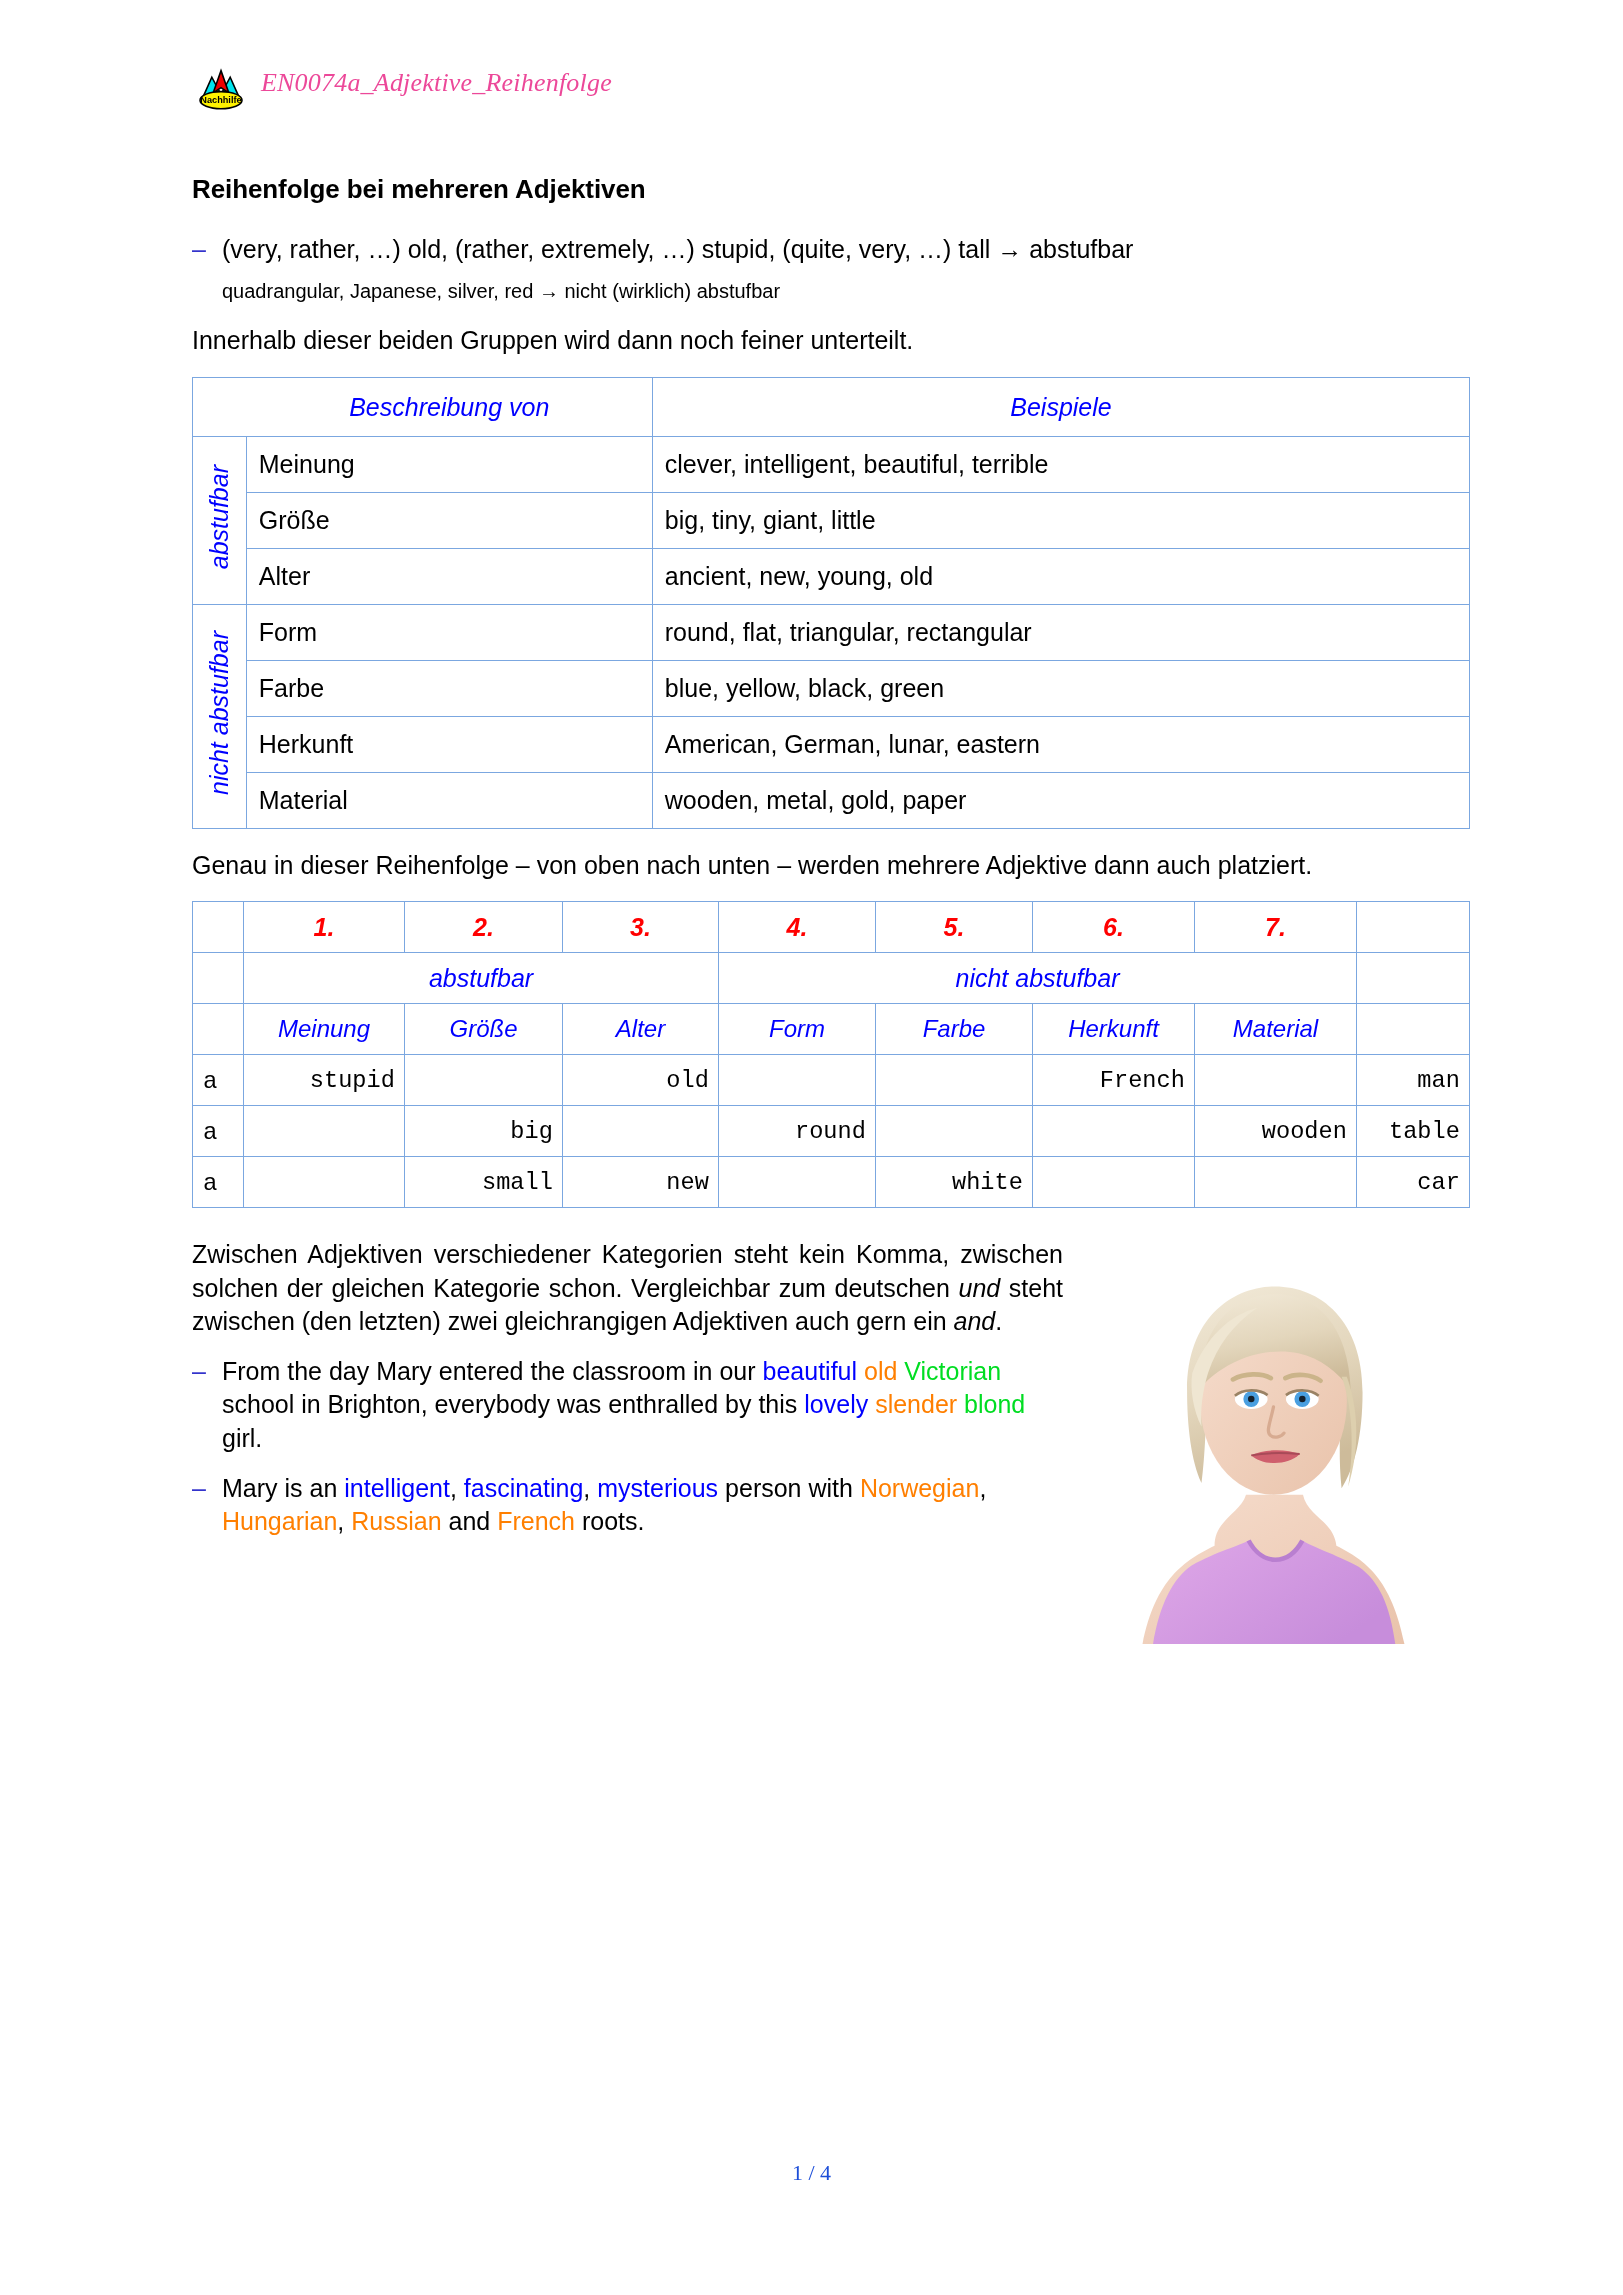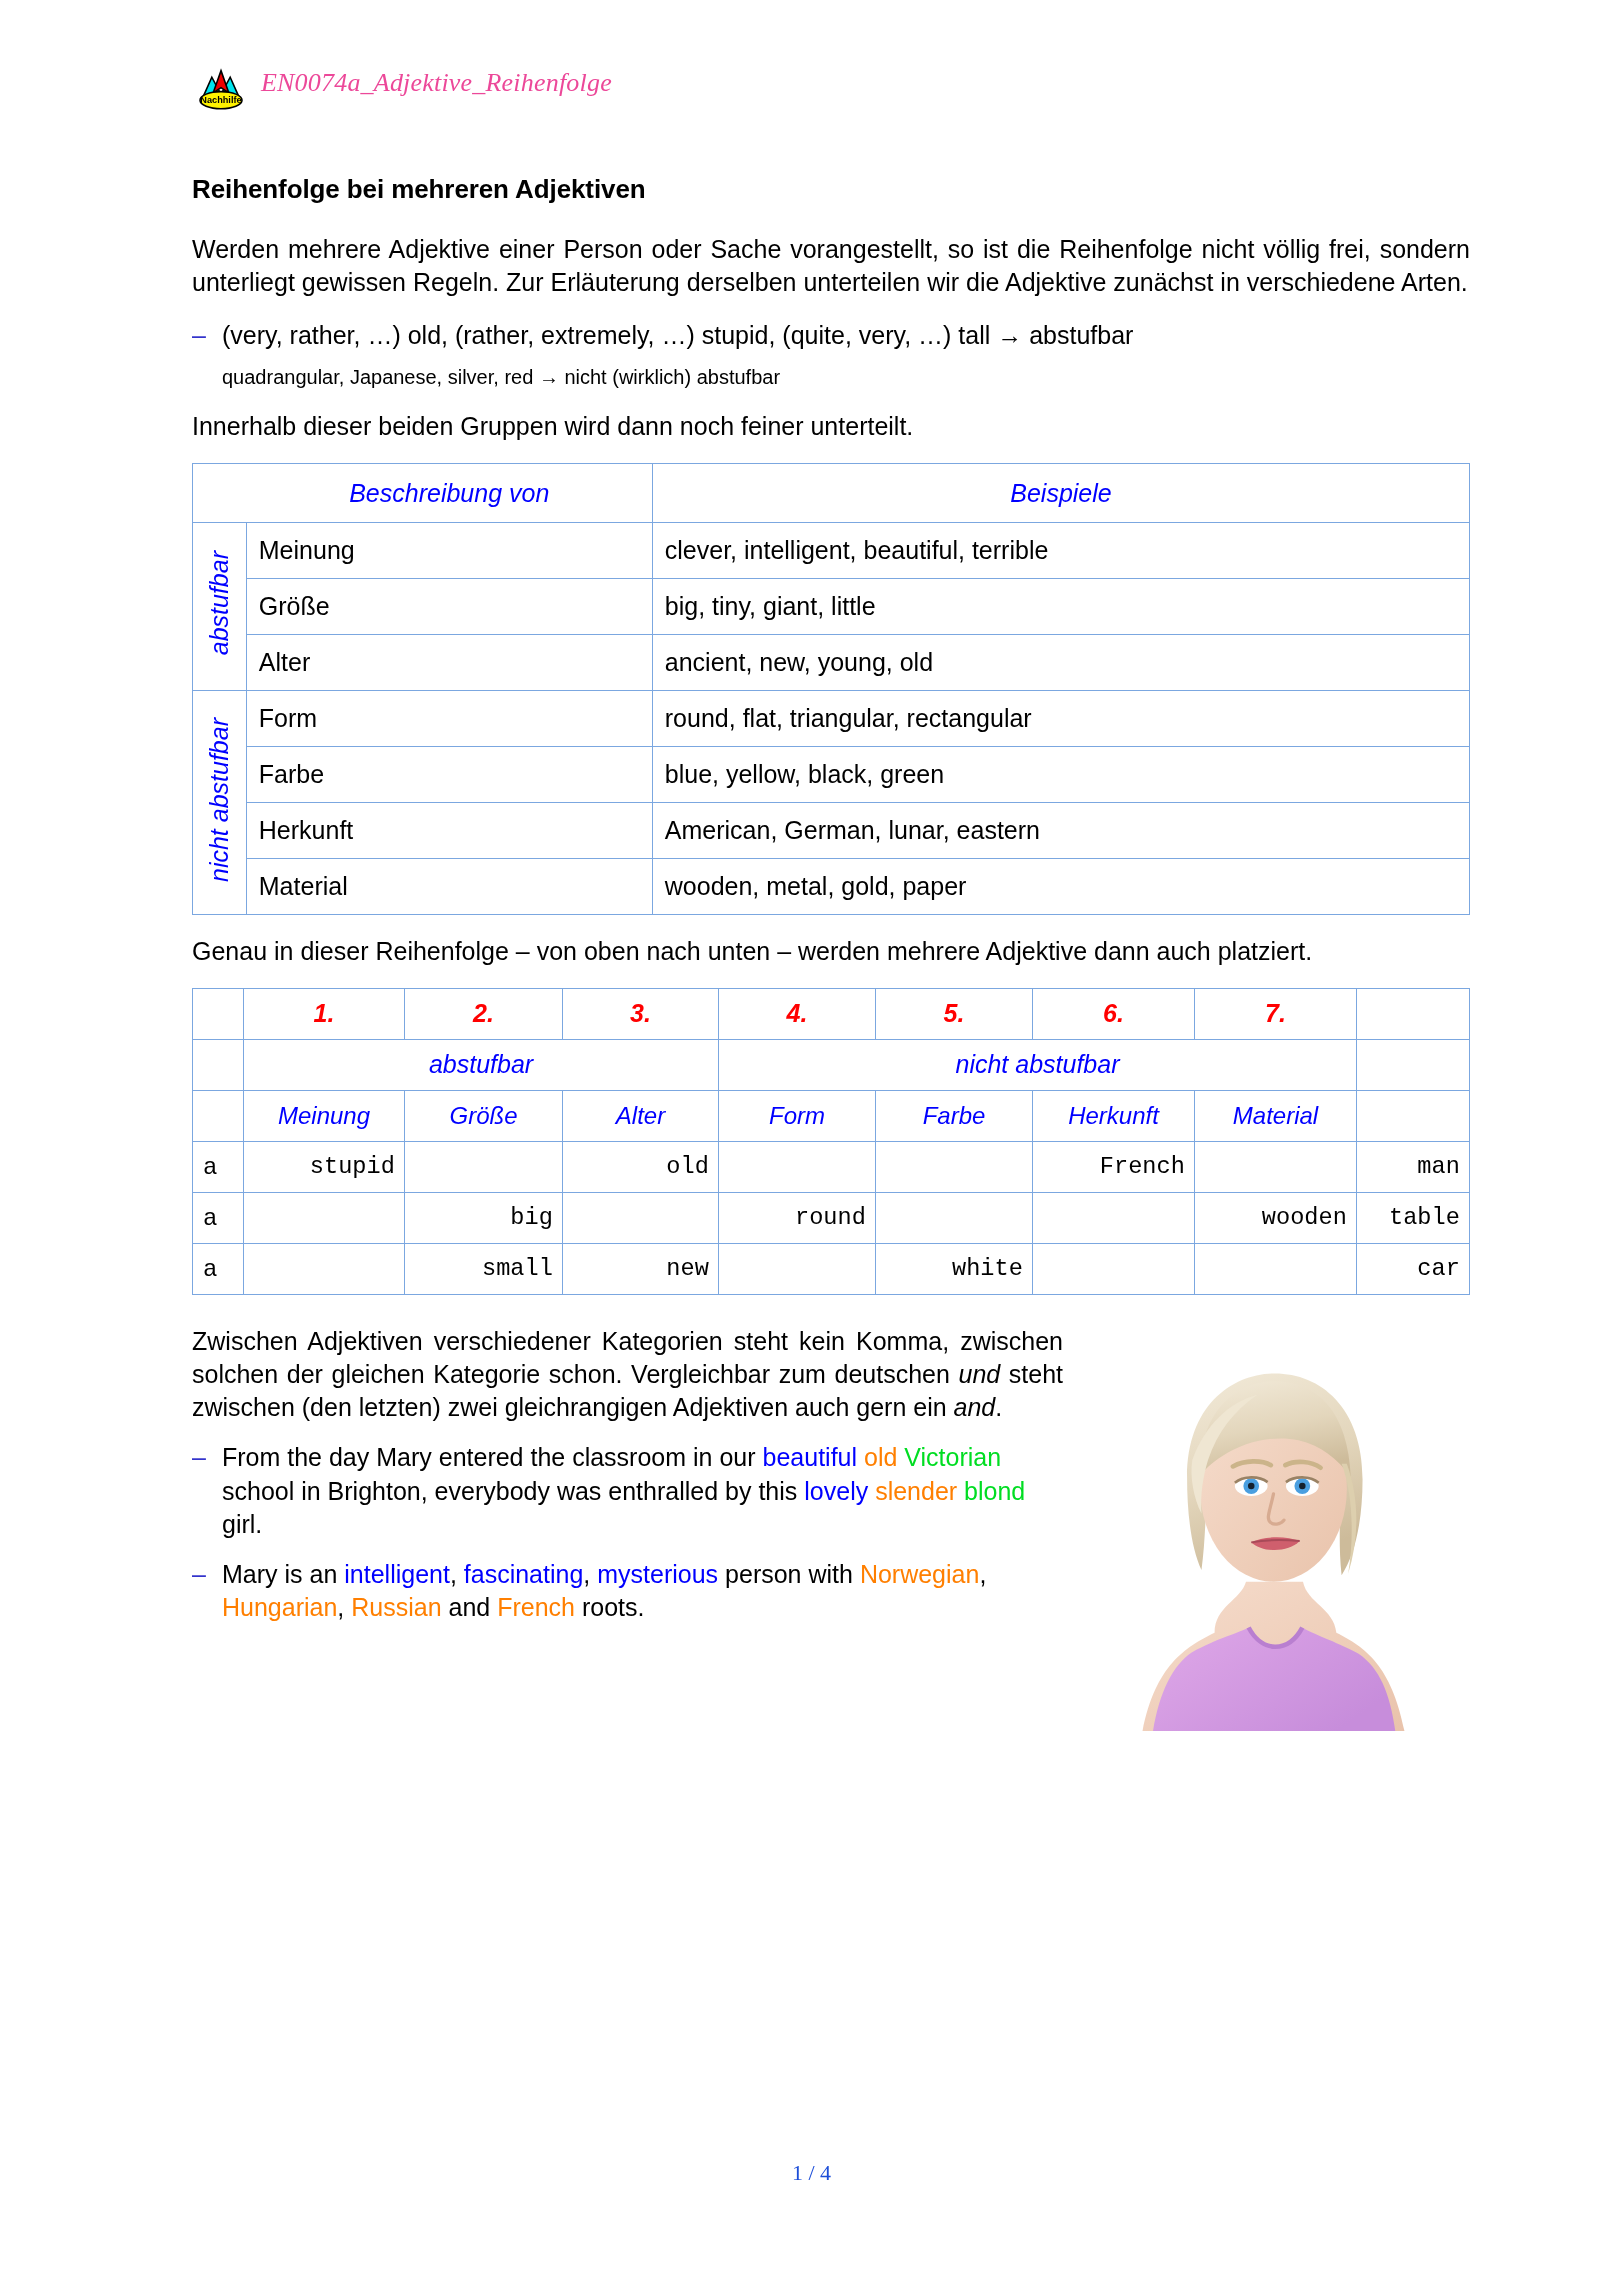--- a/index.html
+++ b/index.html
@@ -208,21 +208,20 @@
         <text x="38" y="54" font-family="Liberation Sans, sans-serif" font-size="14" font-weight="bold" text-anchor="middle" fill="#000000">Nachhilfe</text>
       </svg>
     </div>
     <div class="doc-header-title">EN0074a_Adjektive_Reihenfolge</div>
   </div>
 
   <div class="content">
 
     <h1 class="title">Reihenfolge bei mehreren Adjektiven</h1>
 
-    <p class="para">Werden mehrere Adjektive einer Person oder Sache vorangestellt, so ist die Reihenfolge nicht völlig frei, sondern unterliegt gewissen Regeln. Zur Erläuterung derselben unterteilen wir die Adjektive zunächst in verschiedene Arten.</p>
 
 
     <div class="bullet">
       <span class="dash">–</span>
       <span class="btext">(very, rather, …) old, (rather, extremely, …) stupid, (quite, very, …) tall → abstufbar</span>
     </div>
     <div class="bullet-sub">quadrangular, Japanese, silver, red → nicht (wirklich) abstufbar</div>
 
     <p class="para" style="margin-top:19.6px;">Innerhalb dieser beiden Gruppen wird dann noch feiner unterteilt.</p>
 

